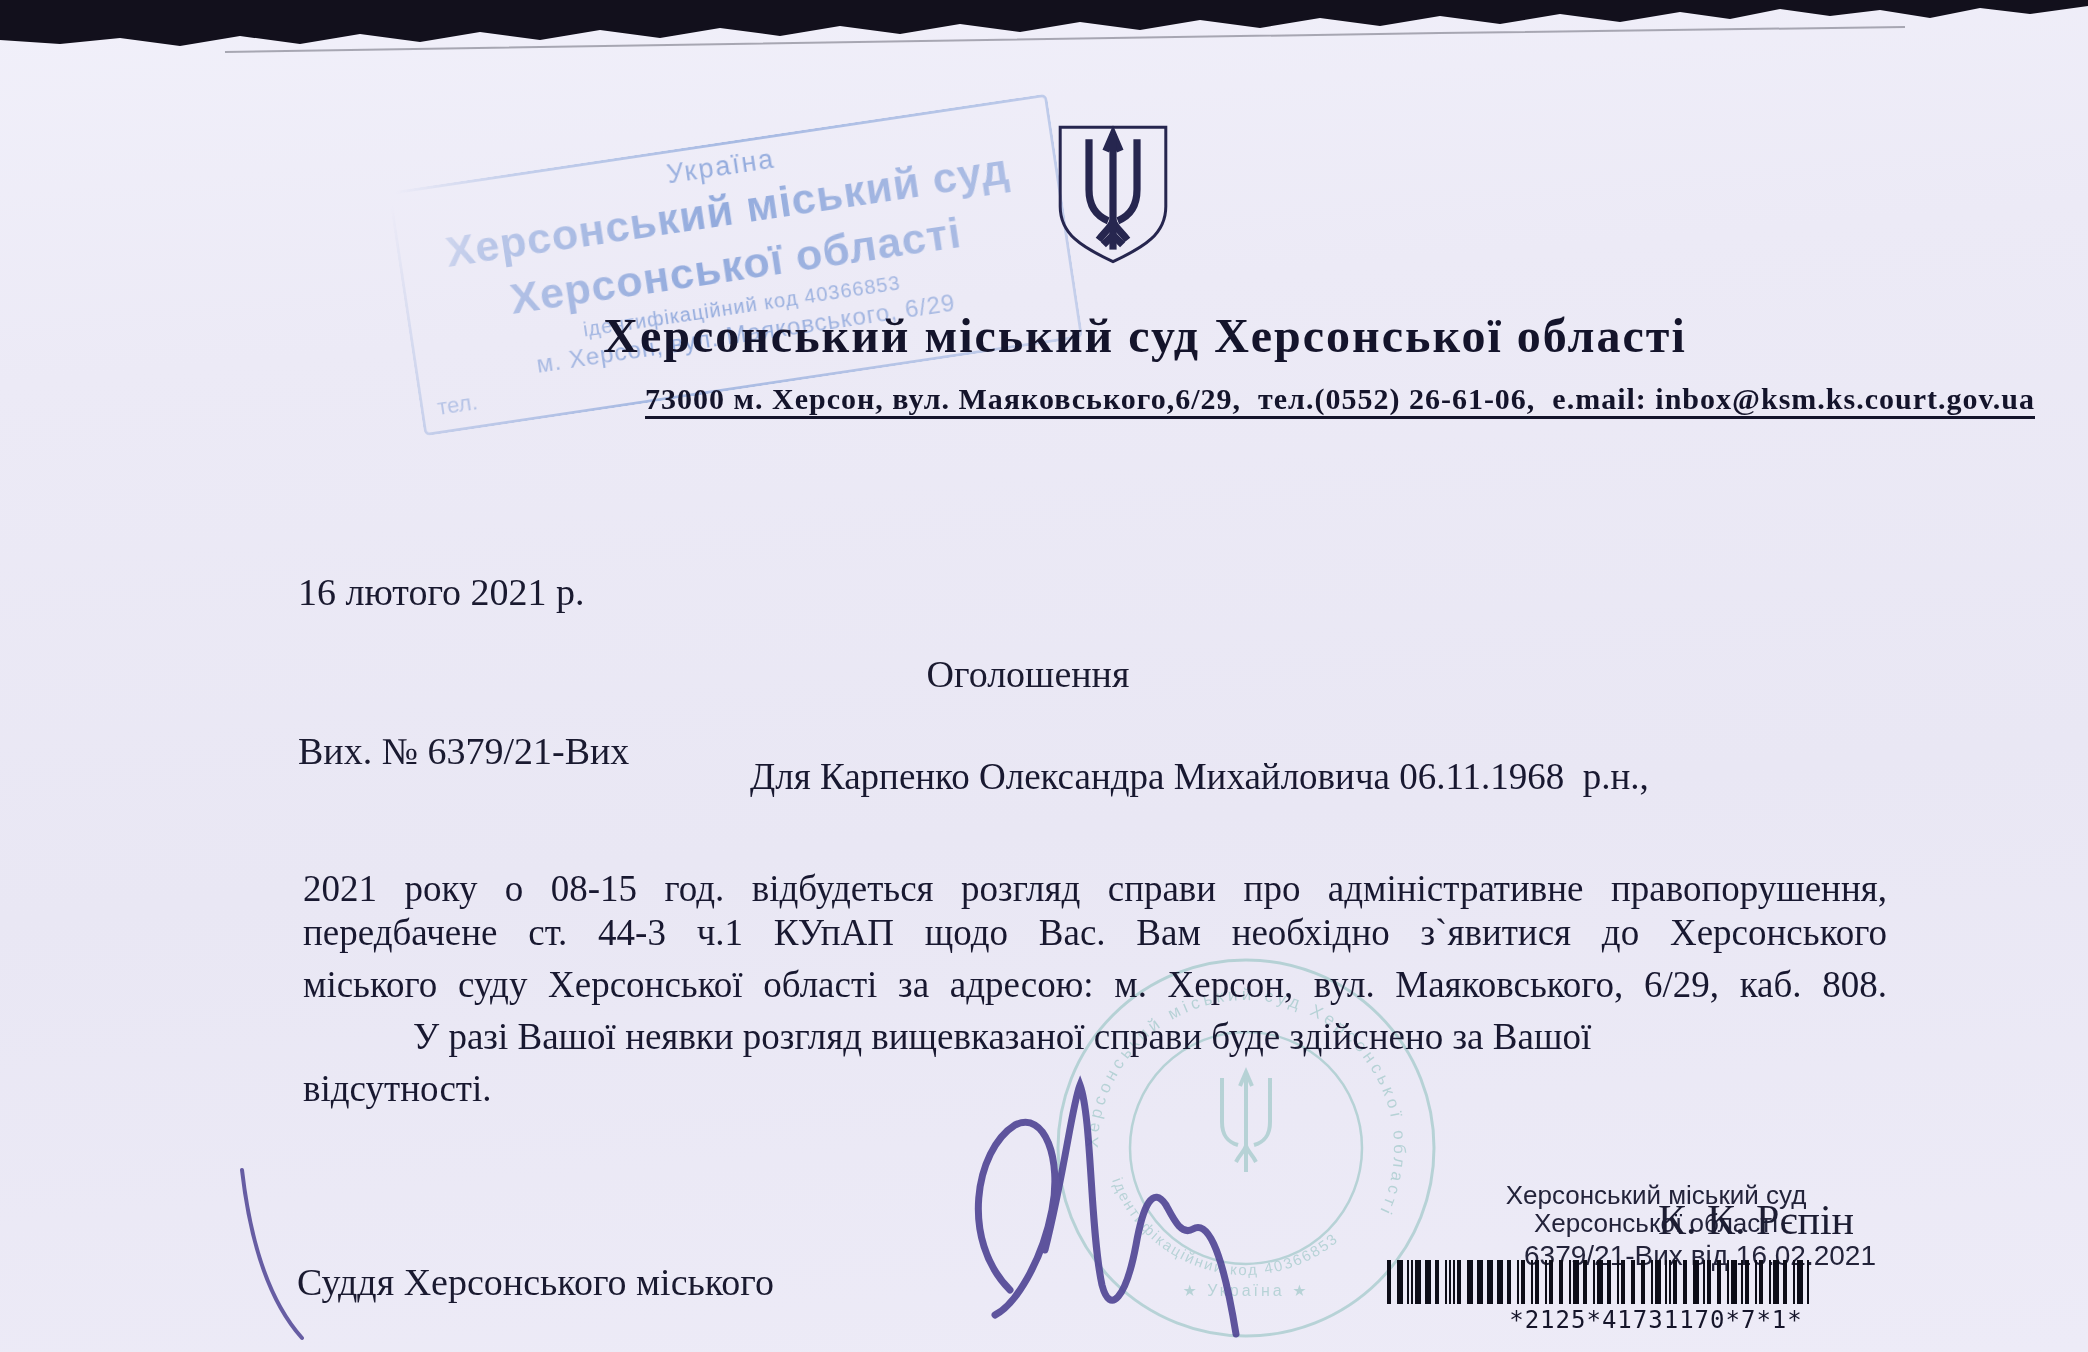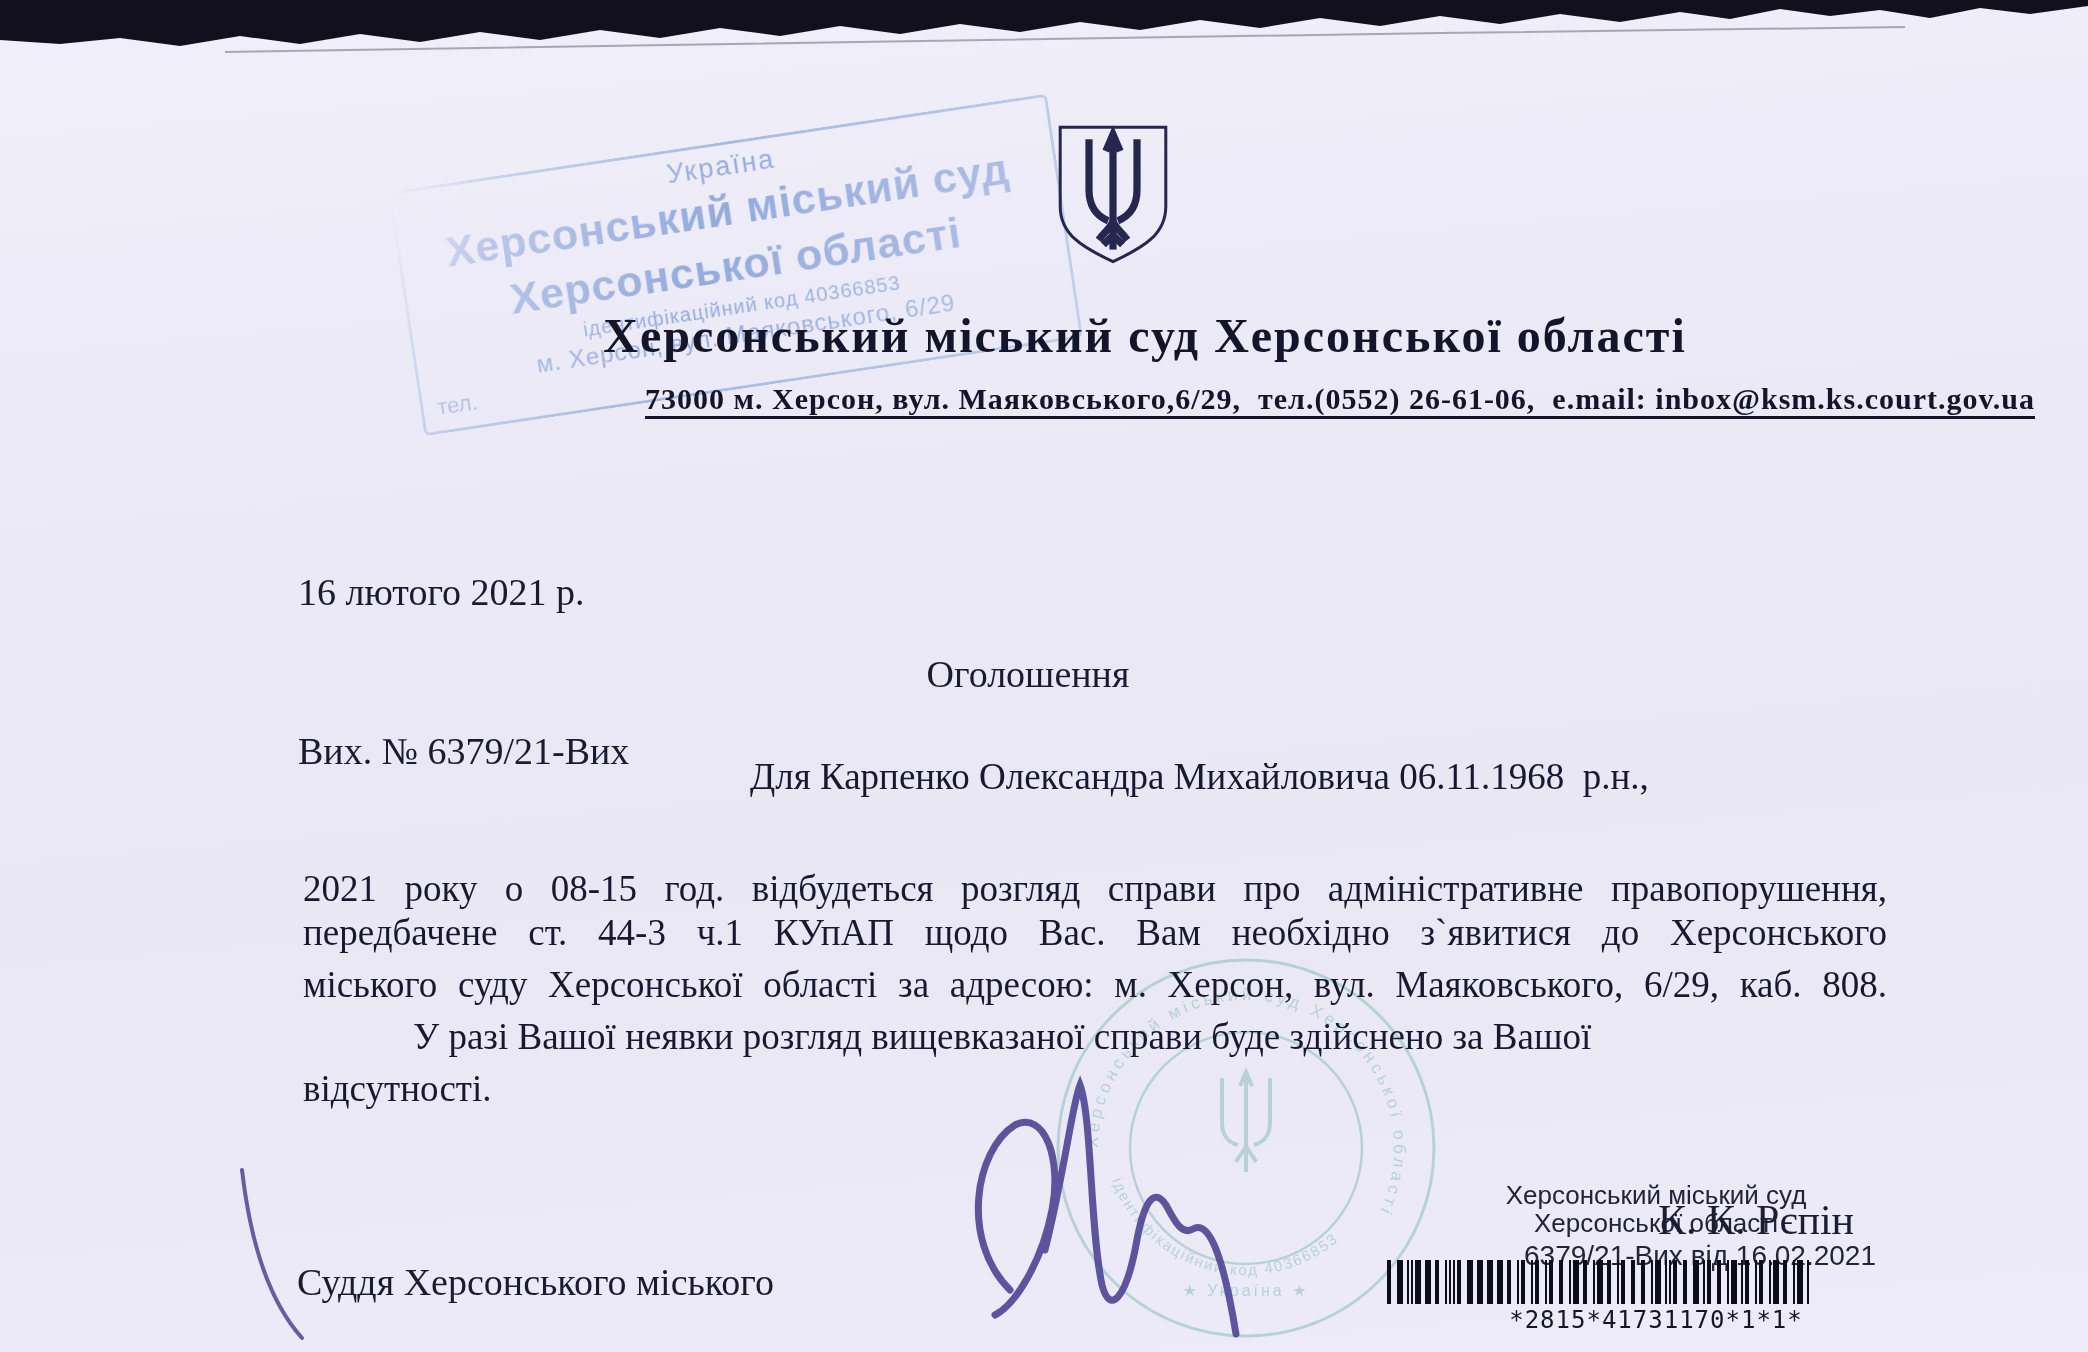--- a/index.html
+++ b/index.html
@@ -131,21 +131,21 @@
   <div class="abs sig-title">
     <div>Суддя Херсонського міського</div>
     
   </div>
   <div class="abs judge-name">К. К. Рєпін</div>
 
   <div class="abs reg reg-l1">Херсонський міський суд</div>
   <div class="abs reg reg-l2">Херсонської області</div>
   <div class="abs reg reg-l3">6379/21-Вих від 16.02.2021</div>
   <div class="abs barcode" id="barcode"><span style="display:inline-block;vertical-align:top;width:4px;height:44px;background:#0d0d18;margin-right:6px"></span><span style="display:inline-block;vertical-align:top;width:6px;height:44px;background:#0d0d18;margin-right:4px"></span><span style="display:inline-block;vertical-align:top;width:2px;height:44px;background:#0d0d18;margin-right:2px"></span><span style="display:inline-block;vertical-align:top;width:2px;height:44px;background:#0d0d18;margin-right:2px"></span><span style="display:inline-block;vertical-align:top;width:6px;height:44px;background:#0d0d18;margin-right:4px"></span><span style="display:inline-block;vertical-align:top;width:6px;height:44px;background:#0d0d18;margin-right:4px"></span><span style="display:inline-block;vertical-align:top;width:4px;height:44px;background:#0d0d18;margin-right:6px"></span><span style="display:inline-block;vertical-align:top;width:2px;height:44px;background:#0d0d18;margin-right:2px"></span><span style="display:inline-block;vertical-align:top;width:2px;height:44px;background:#0d0d18;margin-right:2px"></span><span style="display:inline-block;vertical-align:top;width:2px;height:44px;background:#0d0d18;margin-right:2px"></span><span style="display:inline-block;vertical-align:top;width:4px;height:44px;background:#0d0d18;margin-right:6px"></span><span style="display:inline-block;vertical-align:top;width:6px;height:44px;background:#0d0d18;margin-right:4px"></span><span style="display:inline-block;vertical-align:top;width:6px;height:44px;background:#0d0d18;margin-right:4px"></span><span style="display:inline-block;vertical-align:top;width:6px;height:44px;background:#0d0d18;margin-right:4px"></span><span style="display:inline-block;vertical-align:top;width:6px;height:44px;background:#0d0d18;margin-right:4px"></span><span style="display:inline-block;vertical-align:top;width:4px;height:44px;background:#0d0d18;margin-right:6px"></span><span style="display:inline-block;vertical-align:top;width:2px;height:44px;background:#0d0d18;margin-right:2px"></span><span style="display:inline-block;vertical-align:top;width:4px;height:44px;background:#0d0d18;margin-right:6px"></span><span style="display:inline-block;vertical-align:top;width:2px;height:44px;background:#0d0d18;margin-right:2px"></span><span style="display:inline-block;vertical-align:top;width:4px;height:44px;background:#0d0d18;margin-right:6px"></span><span style="display:inline-block;vertical-align:top;width:2px;height:44px;background:#0d0d18;margin-right:2px"></span><span style="display:inline-block;vertical-align:top;width:4px;height:44px;background:#0d0d18;margin-right:6px"></span><span style="display:inline-block;vertical-align:top;width:4px;height:44px;background:#0d0d18;margin-right:6px"></span><span style="display:inline-block;vertical-align:top;width:2px;height:44px;background:#0d0d18;margin-right:2px"></span><span style="display:inline-block;vertical-align:top;width:6px;height:44px;background:#0d0d18;margin-right:4px"></span><span style="display:inline-block;vertical-align:top;width:4px;height:44px;background:#0d0d18;margin-right:6px"></span><span style="display:inline-block;vertical-align:top;width:2px;height:44px;background:#0d0d18;margin-right:2px"></span><span style="display:inline-block;vertical-align:top;width:6px;height:44px;background:#0d0d18;margin-right:4px"></span><span style="display:inline-block;vertical-align:top;width:4px;height:44px;background:#0d0d18;margin-right:6px"></span><span style="display:inline-block;vertical-align:top;width:2px;height:44px;background:#0d0d18;margin-right:2px"></span><span style="display:inline-block;vertical-align:top;width:4px;height:44px;background:#0d0d18;margin-right:6px"></span><span style="display:inline-block;vertical-align:top;width:4px;height:44px;background:#0d0d18;margin-right:6px"></span><span style="display:inline-block;vertical-align:top;width:4px;height:44px;background:#0d0d18;margin-right:6px"></span><span style="display:inline-block;vertical-align:top;width:2px;height:44px;background:#0d0d18;margin-right:2px"></span><span style="display:inline-block;vertical-align:top;width:6px;height:44px;background:#0d0d18;margin-right:4px"></span><span style="display:inline-block;vertical-align:top;width:2px;height:44px;background:#0d0d18;margin-right:2px"></span><span style="display:inline-block;vertical-align:top;width:2px;height:44px;background:#0d0d18;margin-right:2px"></span><span style="display:inline-block;vertical-align:top;width:4px;height:44px;background:#0d0d18;margin-right:6px"></span><span style="display:inline-block;vertical-align:top;width:4px;height:44px;background:#0d0d18;margin-right:6px"></span><span style="display:inline-block;vertical-align:top;width:6px;height:44px;background:#0d0d18;margin-right:4px"></span><span style="display:inline-block;vertical-align:top;width:2px;height:44px;background:#0d0d18;margin-right:2px"></span><span style="display:inline-block;vertical-align:top;width:4px;height:44px;background:#0d0d18;margin-right:6px"></span><span style="display:inline-block;vertical-align:top;width:4px;height:44px;background:#0d0d18;margin-right:6px"></span><span style="display:inline-block;vertical-align:top;width:2px;height:44px;background:#0d0d18;margin-right:2px"></span><span style="display:inline-block;vertical-align:top;width:6px;height:44px;background:#0d0d18;margin-right:4px"></span><span style="display:inline-block;vertical-align:top;width:2px;height:44px;background:#0d0d18;margin-right:2px"></span><span style="display:inline-block;vertical-align:top;width:4px;height:44px;background:#0d0d18;margin-right:6px"></span><span style="display:inline-block;vertical-align:top;width:2px;height:44px;background:#0d0d18;margin-right:2px"></span><span style="display:inline-block;vertical-align:top;width:4px;height:44px;background:#0d0d18;margin-right:6px"></span><span style="display:inline-block;vertical-align:top;width:2px;height:44px;background:#0d0d18;margin-right:2px"></span><span style="display:inline-block;vertical-align:top;width:6px;height:44px;background:#0d0d18;margin-right:4px"></span><span style="display:inline-block;vertical-align:top;width:4px;height:44px;background:#0d0d18;margin-right:6px"></span><span style="display:inline-block;vertical-align:top;width:2px;height:44px;background:#0d0d18;margin-right:2px"></span><span style="display:inline-block;vertical-align:top;width:6px;height:44px;background:#0d0d18;margin-right:4px"></span><span style="display:inline-block;vertical-align:top;width:2px;height:44px;background:#0d0d18;margin-right:2px"></span></div>
-  <div class="abs barcode-text">*2815*41731170*1*1*</div>
+  <div class="abs barcode-text">*2125*41731170*7*1*</div>
 
   <svg class="overlay over" width="2088" height="1352" viewBox="0 0 2088 1352">
 
     <path fill="#12101c" d="M0,0 L2088,0 L2088,6 L2030,14 L1980,8 L1930,18 L1880,10 L1830,16 L1780,9 L1730,19 L1680,12
          L1620,22 L1560,14 L1500,24 L1440,16 L1380,26 L1320,18 L1260,28 L1200,20 L1140,30 L1080,22
          L1020,32 L960,24 L900,34 L840,26 L780,36 L720,28 L660,38 L600,30 L540,40 L480,32 L420,42
          L360,34 L300,44 L240,36 L180,46 L120,38 L60,44 L0,40 Z"></path>
     <path fill="none" stroke="#6b6b78" stroke-width="2" opacity="0.55" d="M225,52 C700,44 1200,37 1440,33 C1650,30 1820,28 1905,27"></path>
 
     <g transform="translate(1053,120) scale(1.2)" stroke="#26264f" fill="none">

